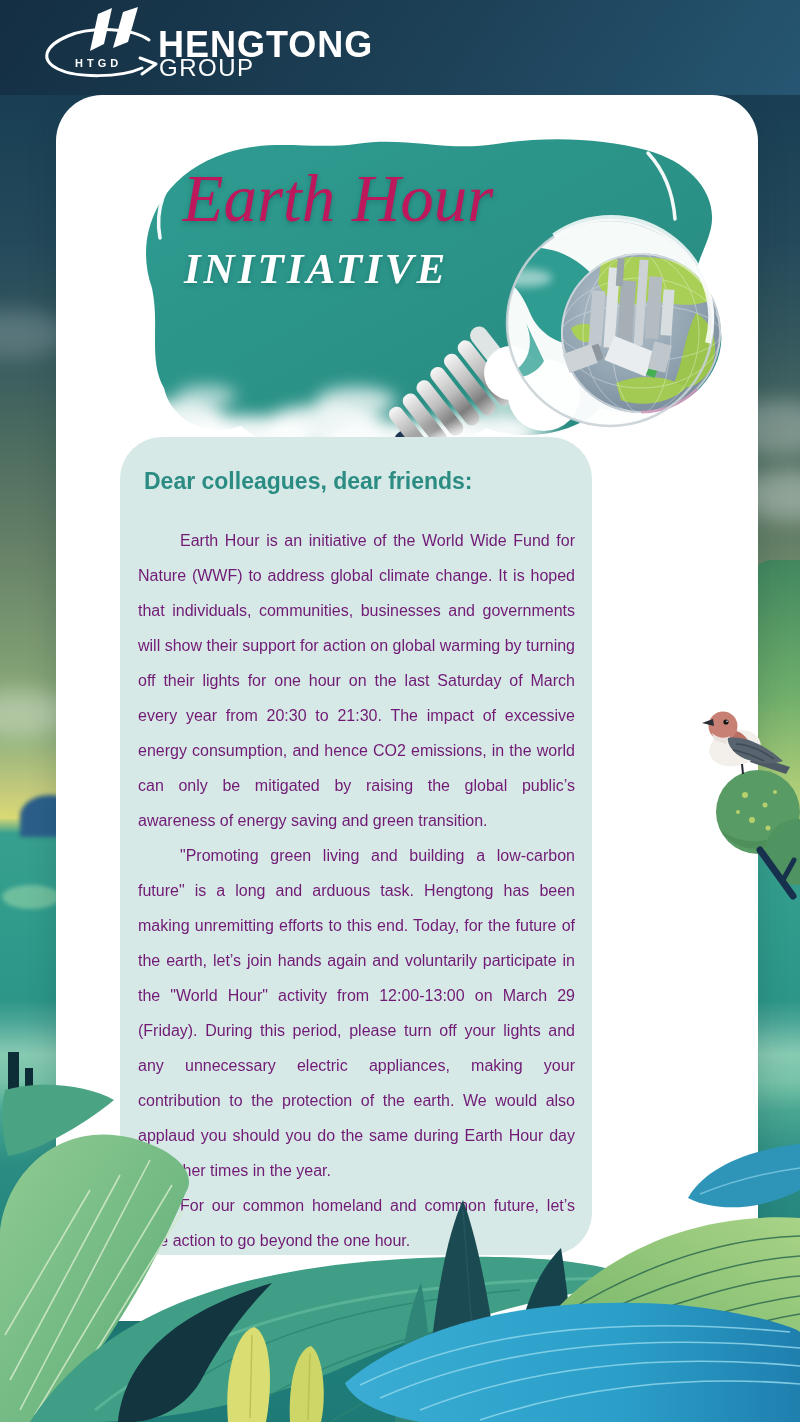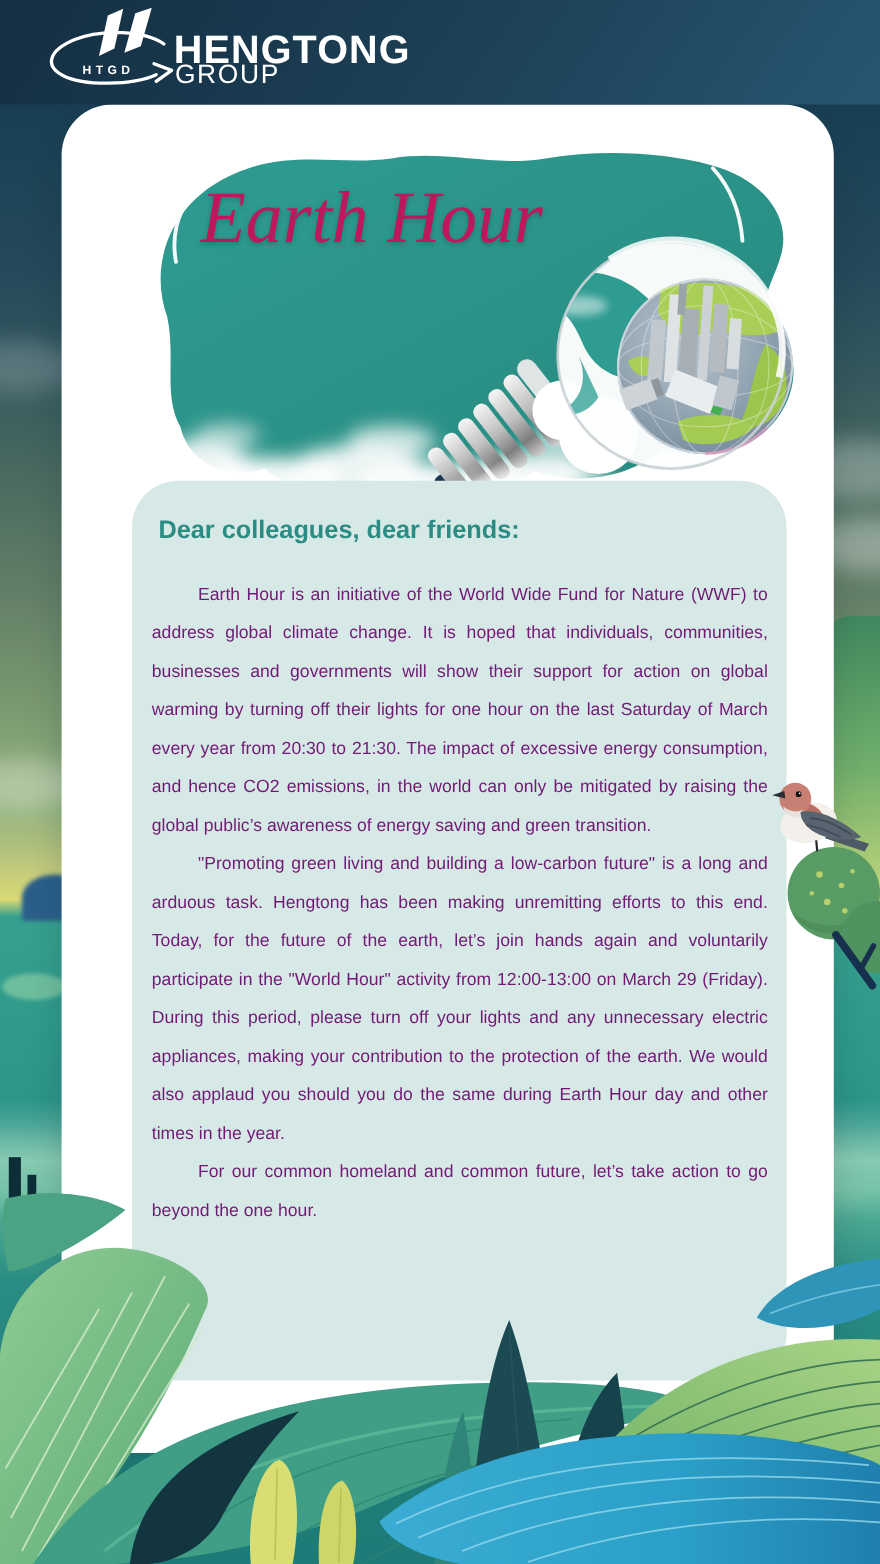--- a/index.html
+++ b/index.html
@@ -42,21 +42,21 @@
     text-shadow:0 2px 5px rgba(0,70,62,.35);
   }
   .hero-subtitle{
     position:absolute;left:40px;top:152px;width:440px;text-align:center;
     font-family:"Liberation Serif","DejaVu Serif",serif;font-style:italic;
     font-weight:bold;font-size:43px;letter-spacing:3px;color:#ffffff;line-height:1;z-index:3;
     text-shadow:0 2px 5px rgba(0,70,62,.3);
   }
   
   .mint-panel{
-    position:absolute;left:64px;top:342px;width:595px;height:818px;
+    position:absolute;left:64px;top:342px;width:472px;height:818px;
     background:#d7e9e6;border-radius:42px;z-index:2;
     color:#2e8b84;
   }
   .salutation{
     margin:28px 18px 0 24px;font-size:23px;font-weight:bold;
     line-height:32px;color:#2b8c84;
   }
   .letter-body{margin:26px 17px 0 18px;}
   .letter-body p{
     margin:0;font-size:16px;line-height:35px;text-align:justify;
@@ -225,20 +225,21 @@
       <path d="M498 123 A 100 100 0 0 1 652 230" fill="none" stroke="#ffffff" stroke-width="6" opacity=".85"></path>
     </g>
 
     <g fill="#ffffff" filter="url(#blur8)">
       <ellipse cx="408" cy="335" rx="48" ry="17" opacity=".85"></ellipse>
       <ellipse cx="470" cy="318" rx="30" ry="12" opacity=".6"></ellipse>
     </g>
   </svg>
 
   <div class="hero-title">Earth Hour</div>
+  <div class="hero-subtitle">INITIATIVE</div>
 
   <div class="mint-panel">
     <div class="salutation">Dear colleagues, dear friends:</div>
     <div class="letter-body">
       <p>Earth Hour is an initiative of the World Wide Fund for Nature (WWF) to address global climate change. It is hoped that individuals, communities, businesses and governments will show their support for action on global warming by turning off their lights for one hour on the last Saturday of March every year from 20:30 to 21:30. The impact of excessive energy consumption, and hence CO2 emissions, in the world can only be mitigated by raising the global public’s awareness of energy saving and green transition.</p>
       <p>"Promoting green living and building a low-carbon future" is a long and arduous task. Hengtong has been making unremitting efforts to this end. Today, for the future of the earth, let’s join hands again and voluntarily participate in the "World Hour" activity from 12:00-13:00 on March 29 (Friday). During this period, please turn off your lights and any unnecessary electric appliances, making your contribution to the protection of the earth. We would also applaud you should you do the same during Earth Hour day and other times in the year.</p>
       <p>For our common homeland and common future, let’s take action to go beyond the one hour.</p>
     </div>
   </div>
 </div>

